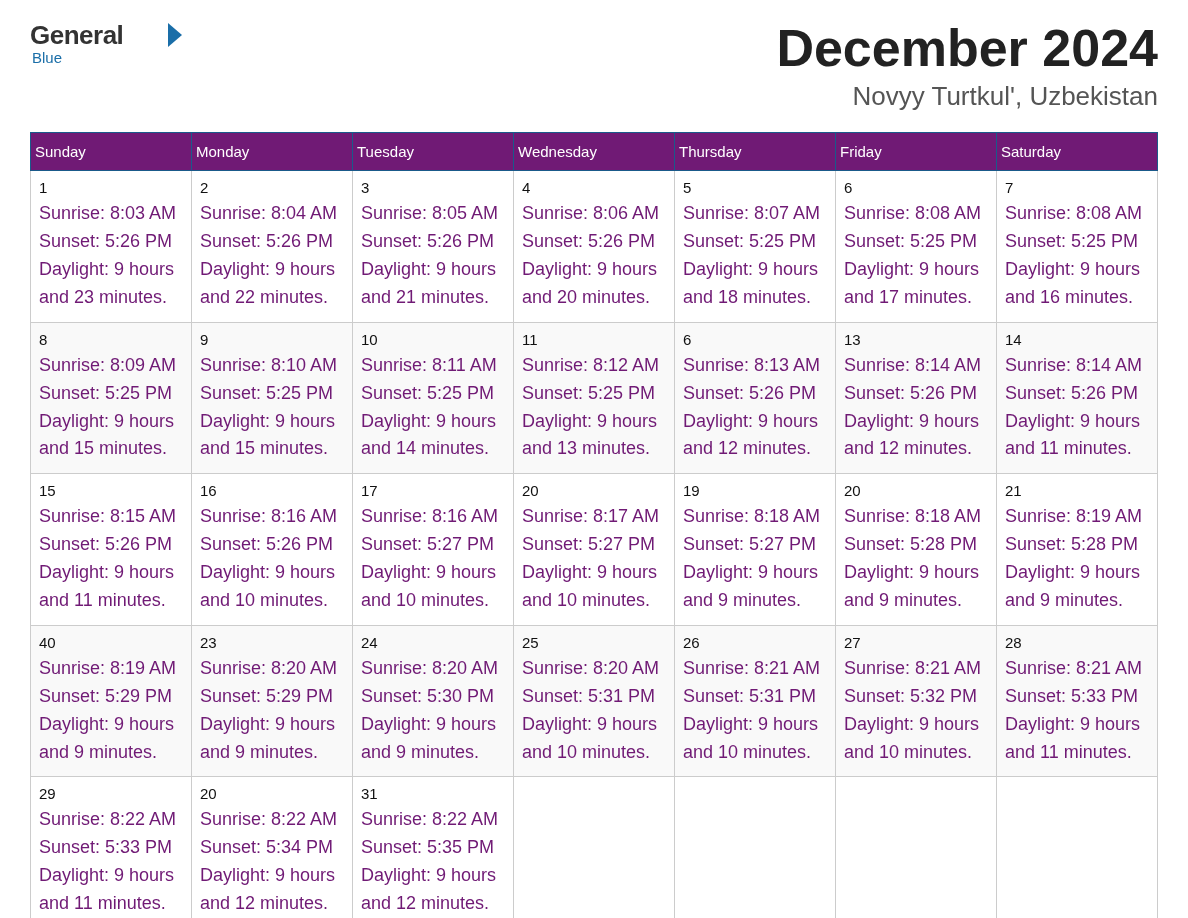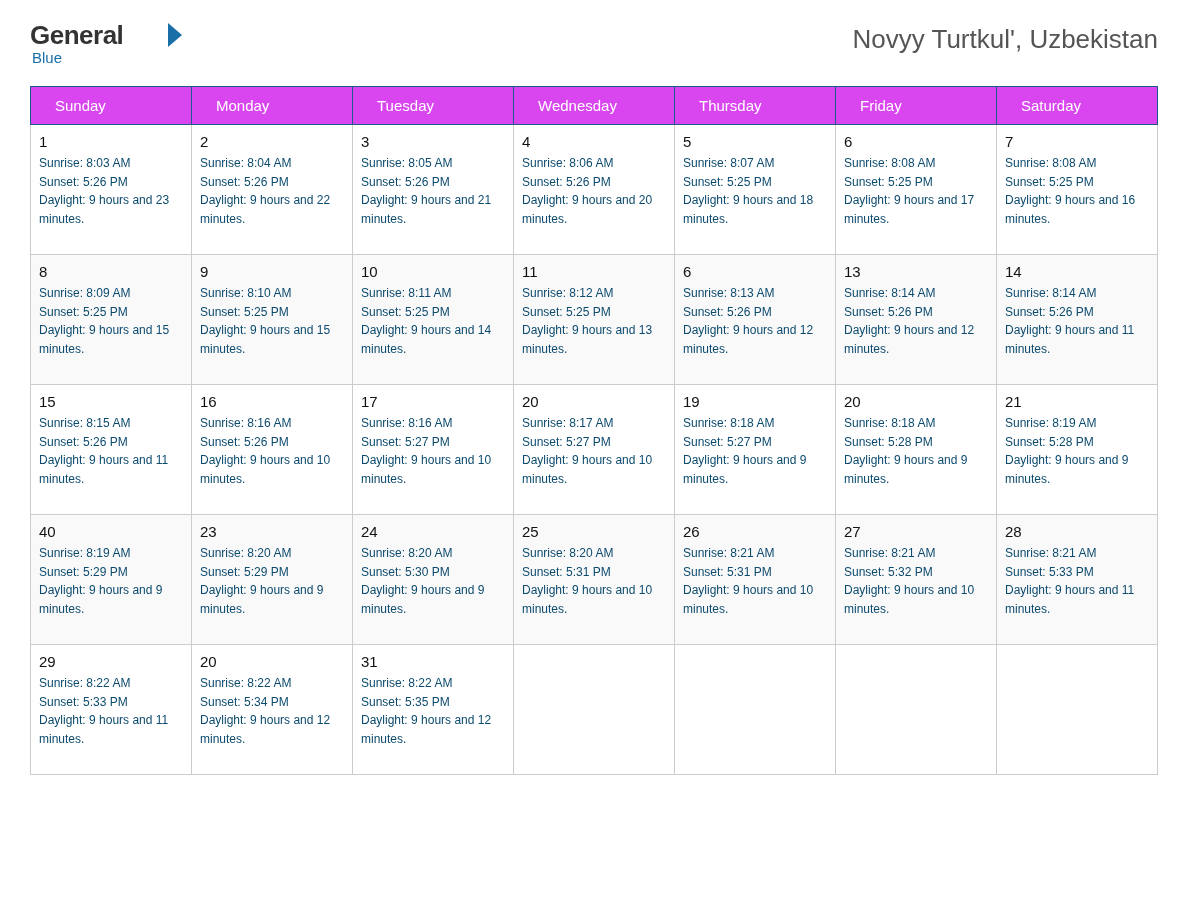--- a/index.html
+++ b/index.html
@@ -60,23 +60,23 @@
       font-size: 26px;
       color: #555;
       margin-top: 4px;
     }
     table {
       width: 100%;
       border-collapse: collapse;
       table-layout: fixed;
     }
     th {
-      background-color: #d946ef;
+      background-color: #701a75;
       color: white;
-      padding: 10px 24px;
+      padding: 10px 4px;
       text-align: left;
       font-size: 15px;
       font-weight: normal;
       border: 1px solid #1a5a8a;
     }
     td {
       vertical-align: top;
       padding: 8px 8px 10px 8px;
       border: 1px solid #ccc;
       font-size: 13px;
@@ -85,23 +85,23 @@
       height: 130px;
     }
     .day-num {
       font-size: 15px;
       font-weight: normal;
       color: #111;
       display: block;
       margin-bottom: 4px;
     }
     .day-info {
-      font-size: 12px;
+      font-size: 18px;
       line-height: 1.55;
-      color: #0c4a6e;
+      color: #701a75;
     }
     td.empty {
       background: #fff;
     }
     tr td {
       background: #fff;
     }
     tr:nth-child(even) td {
       background: #f9f9f9;
     }
@@ -111,20 +111,21 @@
 
 <div class="header">
   <div class="logo">
     <div class="logo-top">
       <span class="logo-general">General</span>
       <div class="logo-arrow"></div>
     </div>
     <span class="logo-bottom">Blue</span>
   </div>
   <div class="title-area">
+    <div class="month-title">December 2024</div>
     <div class="subtitle">Novyy Turtkul', Uzbekistan</div>
   </div>
 </div>
 
 <table>
   <thead>
     <tr>
     <th>Sunday</th>
         <th>Monday</th>
         <th>Tuesday</th>

